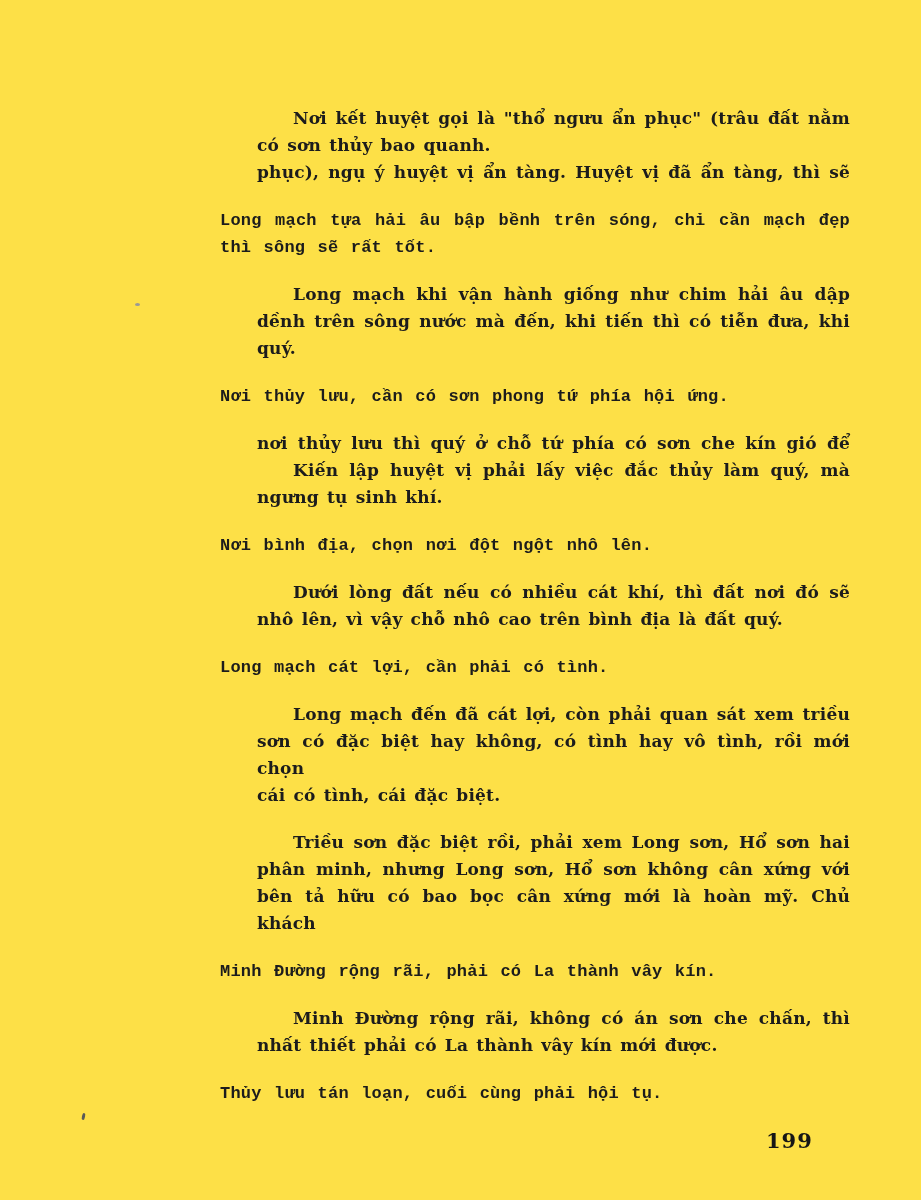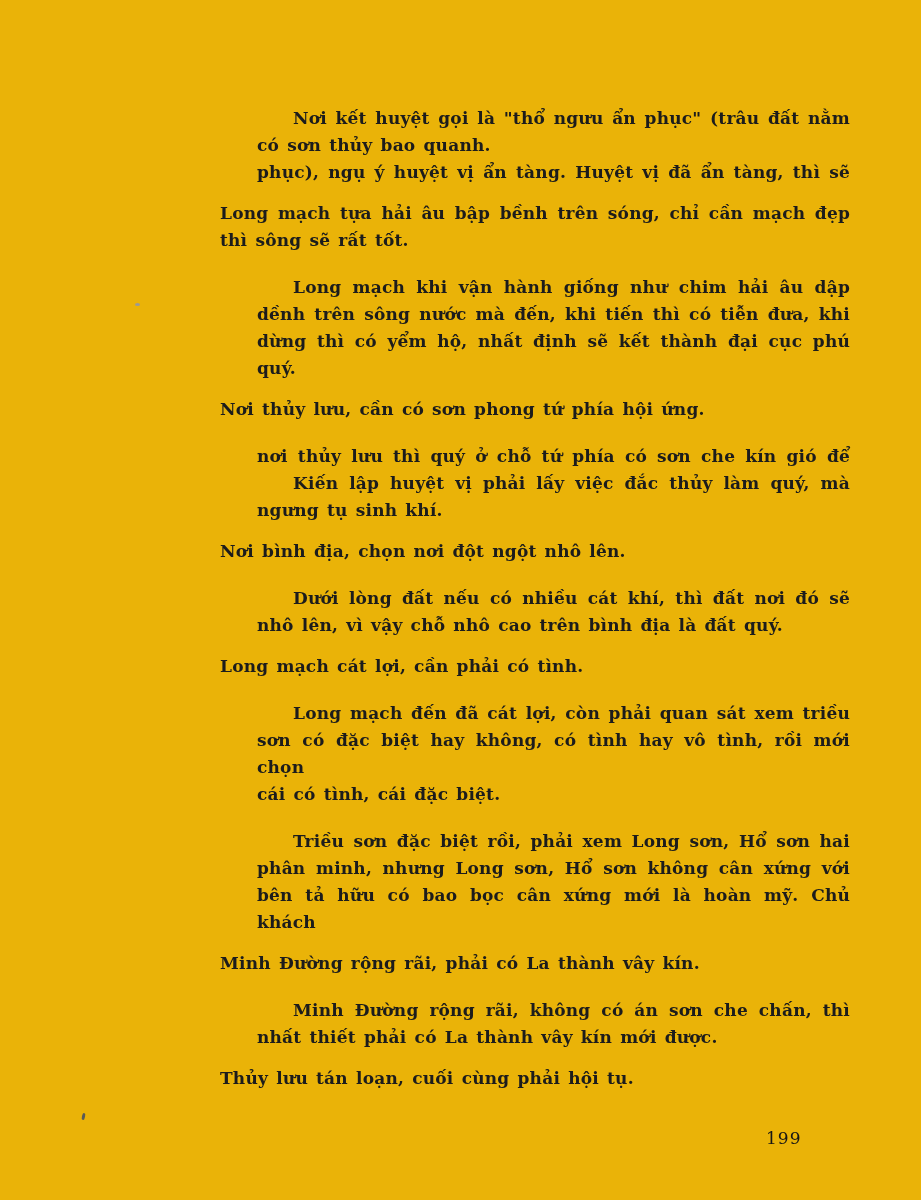--- a/index.html
+++ b/index.html
@@ -10,41 +10,42 @@
     width: 921px;
     height: 1200px;
     background: #fbfbf8;
     overflow: hidden;
     font-family: "DejaVu Serif", "Liberation Serif", serif;
   }
   .page {
     position: relative;
     width: 921px;
     height: 1200px;
-    background: #eab308;
+    background: #fde047;
     color: #1c1c1c;
   }
   .text-block {
     position: absolute;
     left: 220px;
     top: 105px;
     width: 630px;
     font-size: 17px;
     line-height: 27px;
     font-weight: 700;
     letter-spacing: 0.2px;
     word-spacing: 2px;
   }
   .text-block p {
     margin: 0;
     padding: 0;
   }
   p.statement {
-    margin-top: 14px;
+    margin-top: 21px;
     width: 630px;
+    font-family: Liberation Mono, monospace;
   }
   p.commentary {
     margin-top: 20px;
     margin-left: 37px;
     width: 593px;
   }
   .text-block p:first-child {
     margin-top: 0;
   }
   .line {
@@ -57,22 +58,22 @@
     text-align-last: left;
   }
   p.commentary .line.first {
     text-indent: 36px;
   }
   .page-number {
     position: absolute;
     left: 766px;
     top: 1128px;
     width: 60px;
-    font-size: 17px;
-    font-weight: 400;
+    font-size: 21px;
+    font-weight: 700;
     letter-spacing: 1px;
     color: #161616;
     text-align: left;
   }
   .speck {
     position: absolute;
     background: #777;
     border-radius: 50%;
   }
   .speck-1 {
@@ -102,21 +103,20 @@
         <span class="line last">có sơn thủy bao quanh.</span>
         <span class="line">phục), ngụ ý huyệt vị ẩn tàng. Huyệt vị đã ẩn tàng, thì sẽ</span>
       </p>
       <p class="statement">
         <span class="line first">Long mạch tựa hải âu bập bềnh trên sóng, chỉ cần mạch đẹp</span>
         <span class="line last">thì sông sẽ rất tốt.</span>
       </p>
       <p class="commentary">
         <span class="line first">Long mạch khi vận hành giống như chim hải âu dập</span>
         <span class="line">dềnh trên sông nước mà đến, khi tiến thì có tiễn đưa, khi</span>
-        <span class="line">dừng thì có yểm hộ, nhất định sẽ kết thành đại cục phú</span>
         <span class="line last">quý.</span>
       </p>
       <p class="statement">
         <span class="line first last">Nơi thủy lưu, cần có sơn phong tứ phía hội ứng.</span>
       </p>
       <p class="commentary">
         <span class="line">nơi thủy lưu thì quý ở chỗ tứ phía có sơn che kín gió để</span>
         <span class="line first">Kiến lập huyệt vị phải lấy việc đắc thủy làm quý, mà</span>
         <span class="line last">ngưng tụ sinh khí.</span>
       </p>

